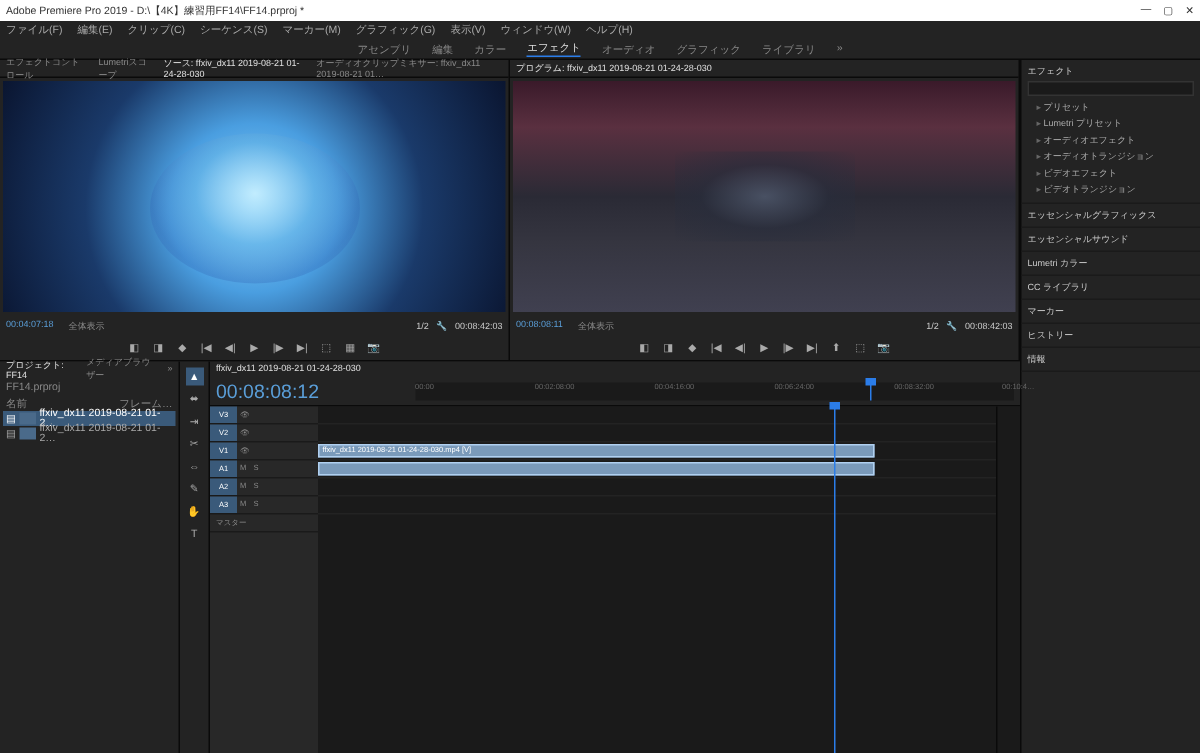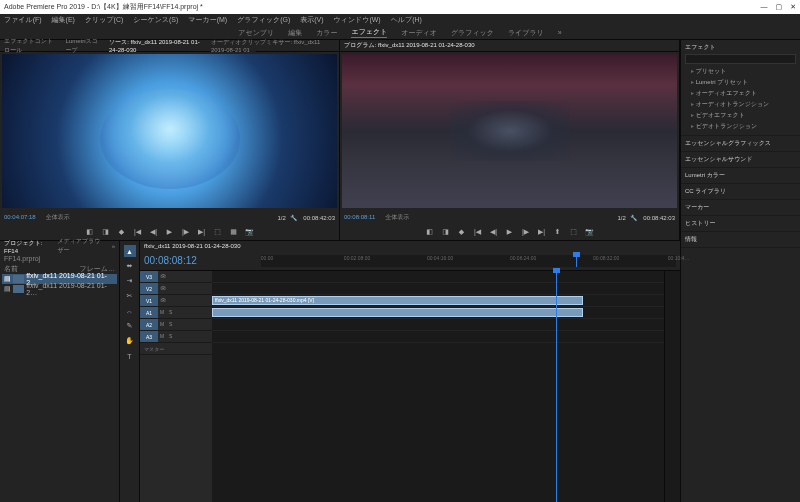--- a/index.html
+++ b/index.html
@@ -32,21 +32,21 @@
 .panel-tabs .active { color: #e0e0e0; }
 .project-body { flex: 1; padding: 2px; }
 .project-item { height: 10px; display: flex; align-items: center; padding: 0 2px; gap: 2px; color: #aaa; }
 .project-item.selected { background: #3a5a7a; color: #fff; }
 .thumb { width: 12px; height: 8px; background: #4a6a8a; }
 .tools-col { width: 20px; background: #232323; border-right: 1px solid #0a0a0a; display: flex; flex-direction: column; align-items: center; padding: 4px 0; gap: 3px; }
 .tools-col .tool { width: 12px; height: 12px; color: #aaa; display: flex; align-items: center; justify-content: center; cursor: pointer; }
 .tools-col .tool.active { background: #3a5a7a; color: #fff; }
 .timeline-panel { flex: 1; background: #232323; display: flex; flex-direction: column; }
 .timeline-header { height: 20px; display: flex; align-items: center; padding: 0 4px; gap: 4px; border-bottom: 1px solid #0a0a0a; }
-.timeline-tc { color: #5a9ed8; font-size: 10px; }
+.timeline-tc { color: #5a9ed8; font-size: 13px; }
 .timeline-ruler { flex: 1; height: 12px; position: relative; background: #1a1a1a; margin-left: 60px; }
 .ruler-mark { position: absolute; top: 0; font-size: 5px; color: #666; }
 .playhead { position: absolute; top: 0; bottom: 0; width: 1px; background: #2b7de9; }
 .playhead::before { content: ''; position: absolute; top: -3px; left: -3px; width: 7px; height: 5px; background: #2b7de9; }
 .tracks-area { flex: 1; display: flex; }
 .track-headers { width: 72px; background: #282828; }
 .track-row { height: 12px; display: flex; align-items: center; border-bottom: 1px solid #1a1a1a; font-size: 5px; }
 .track-label { width: 18px; background: #3a5a7a; color: #fff; height: 100%; display: flex; align-items: center; justify-content: center; }
 .track-btns { display: flex; gap: 1px; padding: 0 2px; }
 .track-btn { width: 8px; height: 8px; color: #888; }

